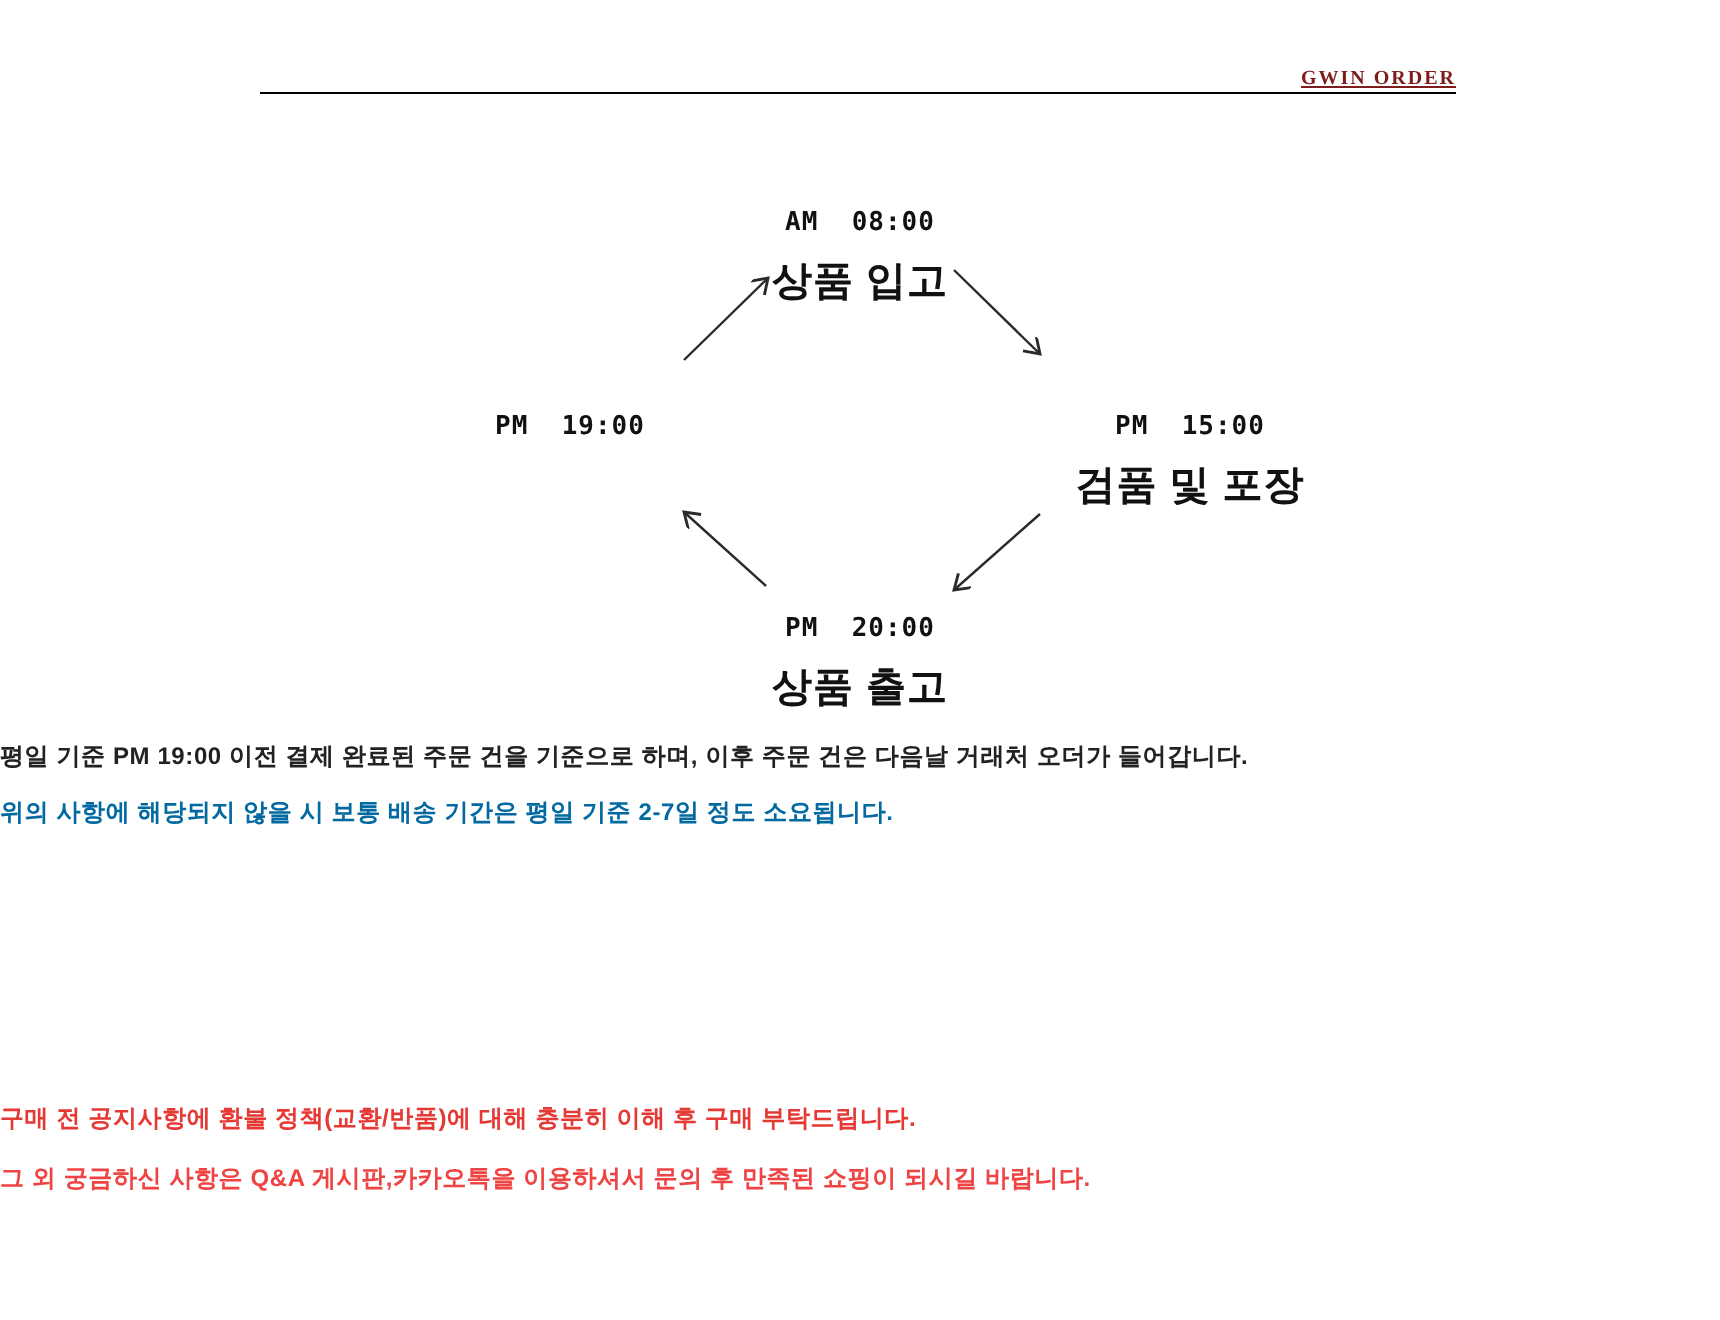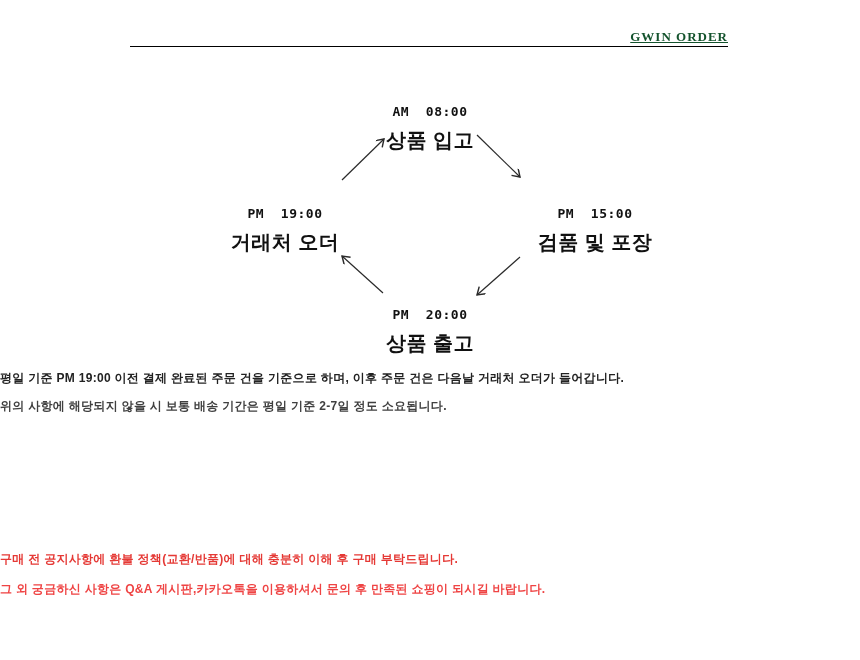--- a/index.html
+++ b/index.html
@@ -7,22 +7,22 @@
   body { position: relative; font-family: "Liberation Sans", sans-serif; color: #1c1c1c; }
 
   
   .header-rule {
     position: absolute; left: 130px; top: 30px; width: 598px; height: 17px;
     border-bottom: 1px solid #000000;
   }
   .header-title {
     position: absolute; right: 0; bottom: 1px;
     font-family: "Liberation Serif", serif;
-    font-size: 13px; font-weight: 600; letter-spacing: 1px;
-    text-decoration: underline; color: #14532d; white-space: pre;
+    font-size: 10px; font-weight: 600; letter-spacing: 1px;
+    text-decoration: underline; color: #7f1d1d; white-space: pre;
   }
 
   
   .node { position: absolute; width: 240px; text-align: center; }
   .node-time {
     font-family: "DejaVu Sans Mono", monospace;
     font-size: 13px; font-weight: bold; color: #111111;
     white-space: pre; letter-spacing: 0.5px; margin-top: 12px;
   }
   .node-label {
@@ -68,36 +68,35 @@
   <div class="node-label">검품 및 포장</div>
 </div>
 
 <div class="node node-bottom">
   <div class="node-time">PM  20:00</div>
   <div class="node-label">상품 출고</div>
 </div>
 
 <div class="node node-left">
   <div class="node-time">PM  19:00</div>
-  <div class="node-label">거래처 오더</div>
 </div>
 
 <svg class="cycle-arrows" viewBox="0 0 210 180" xmlns="http://www.w3.org/2000/svg">
   <defs>
     <marker id="arrowhead" markerWidth="10" markerHeight="10" refX="7" refY="4" orient="auto">
       <polyline points="1,0 7,4 1,8" fill="none" stroke="#2a2a2a" stroke-width="1.2"></polyline>
     </marker>
   </defs>
   <line x1="12" y1="55" x2="54" y2="14" stroke="#2a2a2a" stroke-width="1.2" marker-end="url(#arrowhead)"></line>
   <line x1="147" y1="10" x2="190" y2="52" stroke="#2a2a2a" stroke-width="1.2" marker-end="url(#arrowhead)"></line>
   <line x1="190" y1="132" x2="147" y2="170" stroke="#2a2a2a" stroke-width="1.2" marker-end="url(#arrowhead)"></line>
   <line x1="53" y1="168" x2="12" y2="131" stroke="#2a2a2a" stroke-width="1.2" marker-end="url(#arrowhead)"></line>
 </svg>
 
 <div class="notes">
   <div class="note-line" style="color: rgb(34, 34, 34);">평일 기준 PM 19:00 이전 결제 완료된 주문 건을 기준으로 하며, 이후 주문 건은 다음날 거래처 오더가 들어갑니다.</div>
-  <div class="note-line" style="color: #404040;">위의 사항에 해당되지 않을 시 보통 배송 기간은 평일 기준 2-7일 정도 소요됩니다.</div>
+  <div class="note-line" style="color: #0369a1;">위의 사항에 해당되지 않을 시 보통 배송 기간은 평일 기준 2-7일 정도 소요됩니다.</div>
 </div>
 
 <div class="warnings">
   <div class="warning-line" style="color: rgb(229, 57, 53);">구매 전 공지사항에 환불 정책(교환/반품)에 대해 충분히 이해 후 구매 부탁드립니다.</div>
   <div class="warning-line" style="color: #ef4444;">그 외 궁금하신 사항은 Q&amp;A 게시판,카카오톡을 이용하셔서 문의 후 만족된 쇼핑이 되시길 바랍니다.</div>
 </div>
 
 </body></html>

